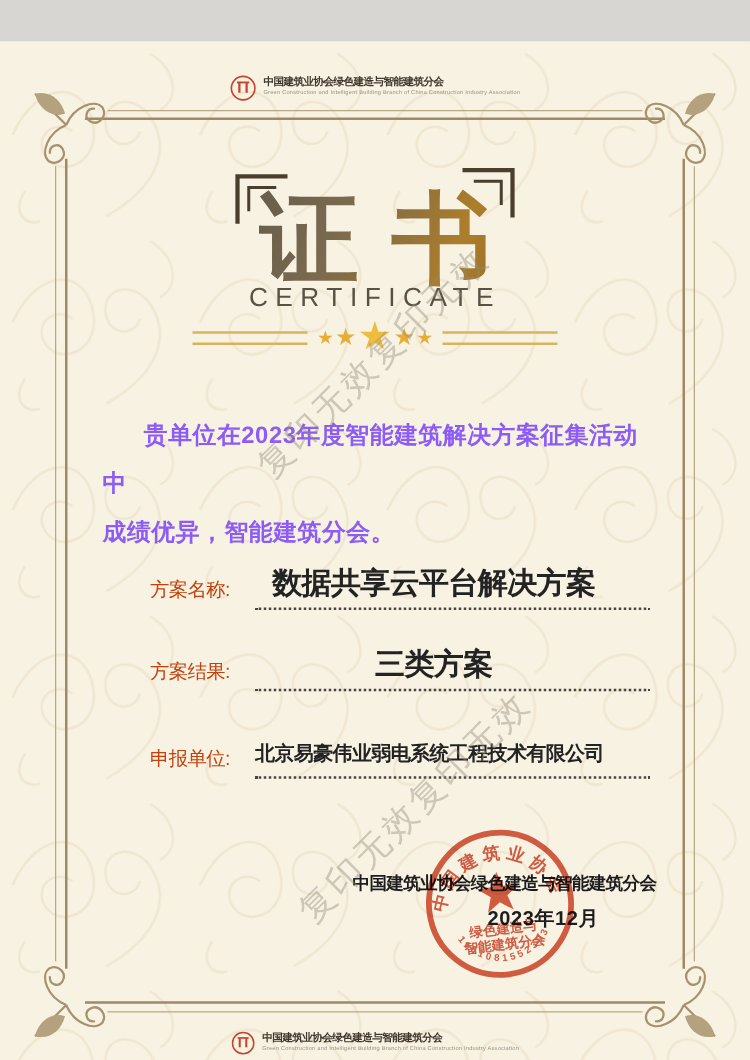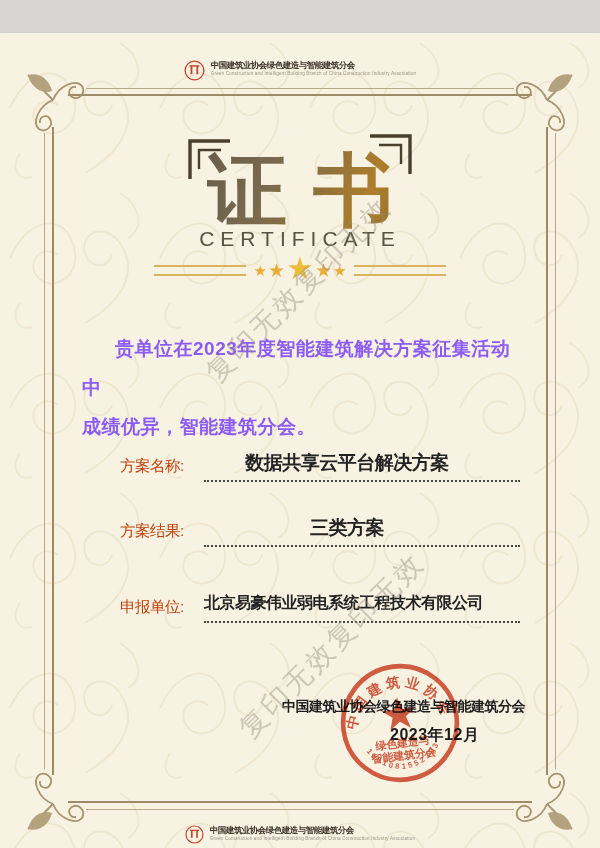--- a/index.html
+++ b/index.html
@@ -66,21 +66,21 @@
   .s2{font-size:19px;}
   .s3{font-size:31px;color:#efbd3c;margin-top:-4px;}
   
   .body-text{position:absolute;left:82px;top:296px;width:440px;z-index:2;
     font-size:19px;font-weight:bold;color:#8b5cf6;letter-spacing:.5px;line-height:39px;}
   .body-text .indent{text-indent:33px;}
   
   .field-row{position:absolute;left:120px;width:400px;display:flex;align-items:flex-end;z-index:2;}
   .field-label{flex:0 0 84px;font-size:15.5px;font-weight:normal;color:#c2410c;padding-bottom:5px;letter-spacing:-.5px;}
   .field-line{flex:1;border-bottom:2px dotted #46453f;padding-bottom:4px;min-height:24px;}
-  .field-value{font-size:19px;font-weight:bold;color:#232323;letter-spacing:-.5px;}
+  .field-value{font-size:24px;font-weight:bold;color:#232323;letter-spacing:-.5px;}
   .fv-center{text-align:center;padding-right:30px;}
   .fv-left{text-align:left;}
   .fv-long .field-value{font-size:16px;letter-spacing:-.5px;}
   
   .issuer{position:absolute;left:282px;top:665px;z-index:2;
     font-size:14px;font-weight:bold;color:#1d1d1d;letter-spacing:-.5px;white-space:nowrap;}
   .date{position:absolute;left:390px;top:692px;z-index:2;
     font-size:16px;font-weight:bold;color:#1d1d1d;letter-spacing:.5px;}
   
   .seal{position:absolute;left:338px;top:628px;width:124px;height:124px;z-index:6;

